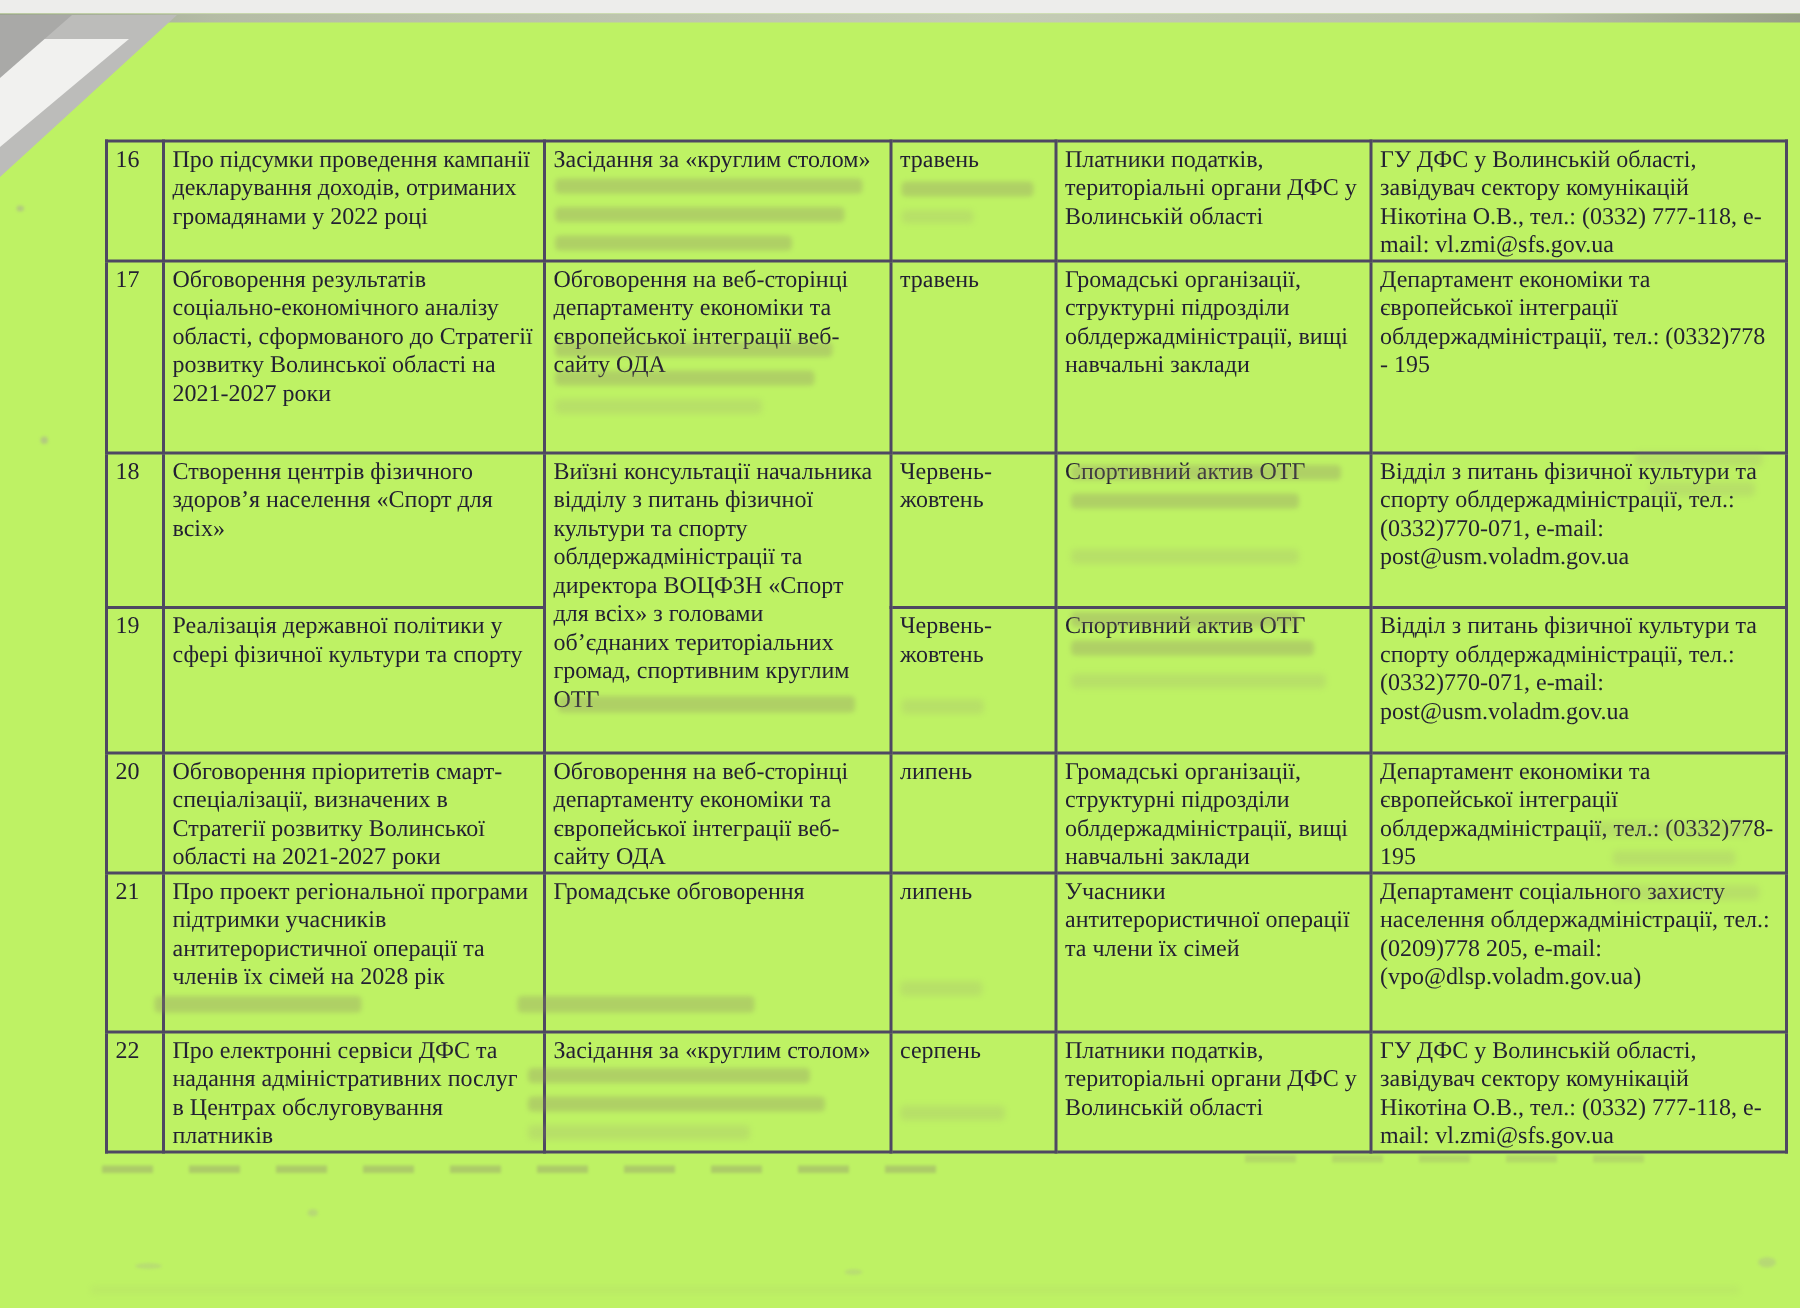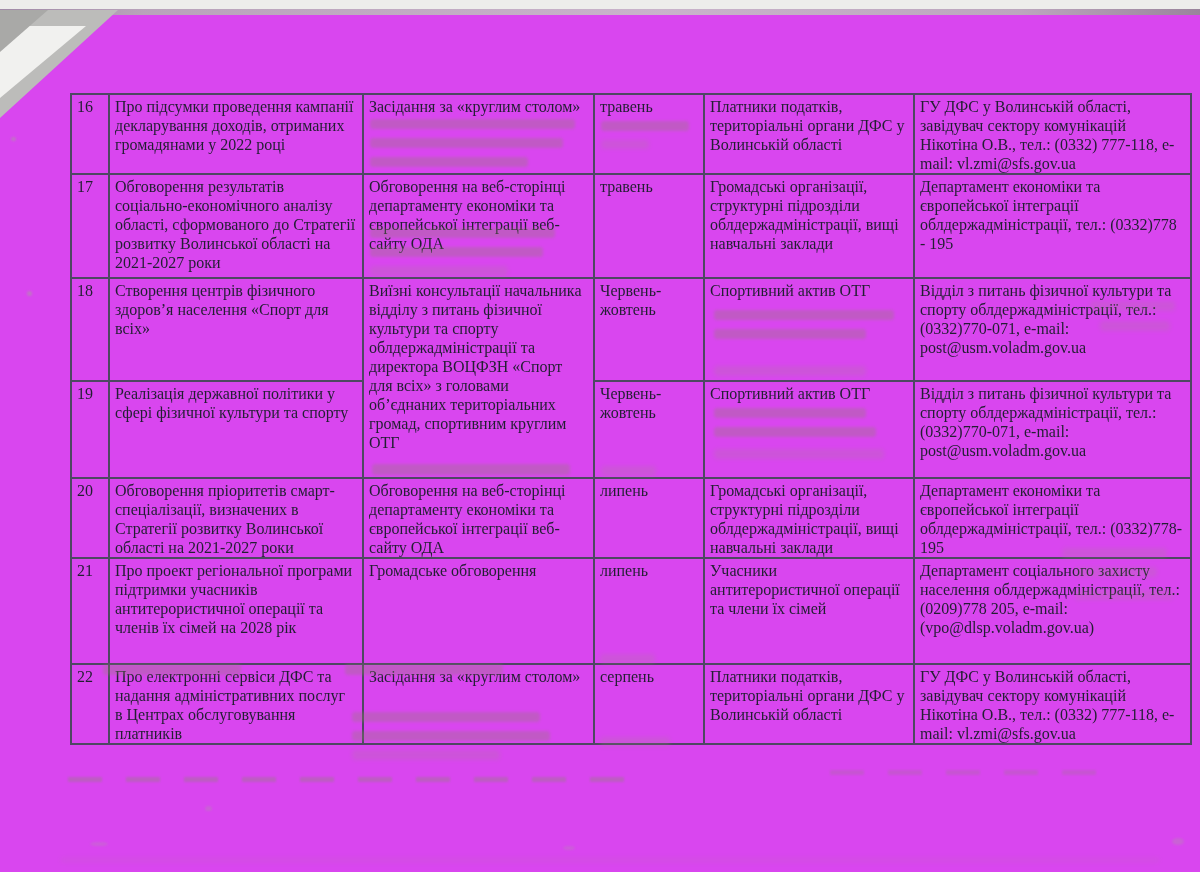--- a/index.html
+++ b/index.html
@@ -1,19 +1,19 @@
 <!DOCTYPE html>
 <html><head>
 <meta charset="utf-8">
 <style>
   html, body { margin: 0; padding: 0; background: #ffffff; }
   #page {
     position: relative;
     width: 1200px; height: 872px;
-    background: #d946ef;
+    background: #bef264;
     overflow: hidden;
     font-family: "Liberation Serif", "DejaVu Serif", serif;
     color: #221f32;
   }
   
   .scan-top-strip { position: absolute; left: 0; top: 0; width: 100%; height: 9px; background: #ededeb; }
   .scan-band {
     position: absolute; left: 0; top: 9px; width: 100%; height: 6px;
     background: linear-gradient(90deg, #97979a 0%, #b3b3b1 12%, #c6c6c4 55%, #b7b7b5 85%, #8f8f8d 100%);
     opacity: .85;
@@ -77,21 +77,21 @@
     </colgroup>
     <tbody>
       <tr style="height:77px">
         <td class="num">16</td>
         <td>Про підсумки проведення кампанії декларування доходів, отриманих громадянами у 2022 році</td>
         <td>Засідання за «круглим столом»</td>
         <td>травень</td>
         <td>Платники податків, територіальні органи ДФС у Волинській області</td>
         <td>ГУ ДФС у Волинській області, завідувач сектору комунікацій Нікотіна О.В., тел.: (0332) 777-118, e-mail: vl.zmi@sfs.gov.ua</td>
       </tr>
-      <tr style="height:104px">
+      <tr style="height:128px">
         <td class="num">17</td>
         <td>Обговорення результатів соціально-економічного аналізу області, сформованого до Стратегії розвитку Волинської області на 2021-2027 роки</td>
         <td>Обговорення на веб-сторінці департаменту економіки та європейської інтеграції веб-сайту ОДА</td>
         <td>травень</td>
         <td>Громадські організації, структурні підрозділи облдержадміністрації, вищі навчальні заклади</td>
         <td>Департамент економіки та європейської інтеграції облдержадміністрації, тел.: (0332)778 - 195</td>
       </tr>
       <tr style="height:103px">
         <td class="num">18</td>
         <td>Створення центрів фізичного здоров’я населення «Спорт для всіх»</td>

